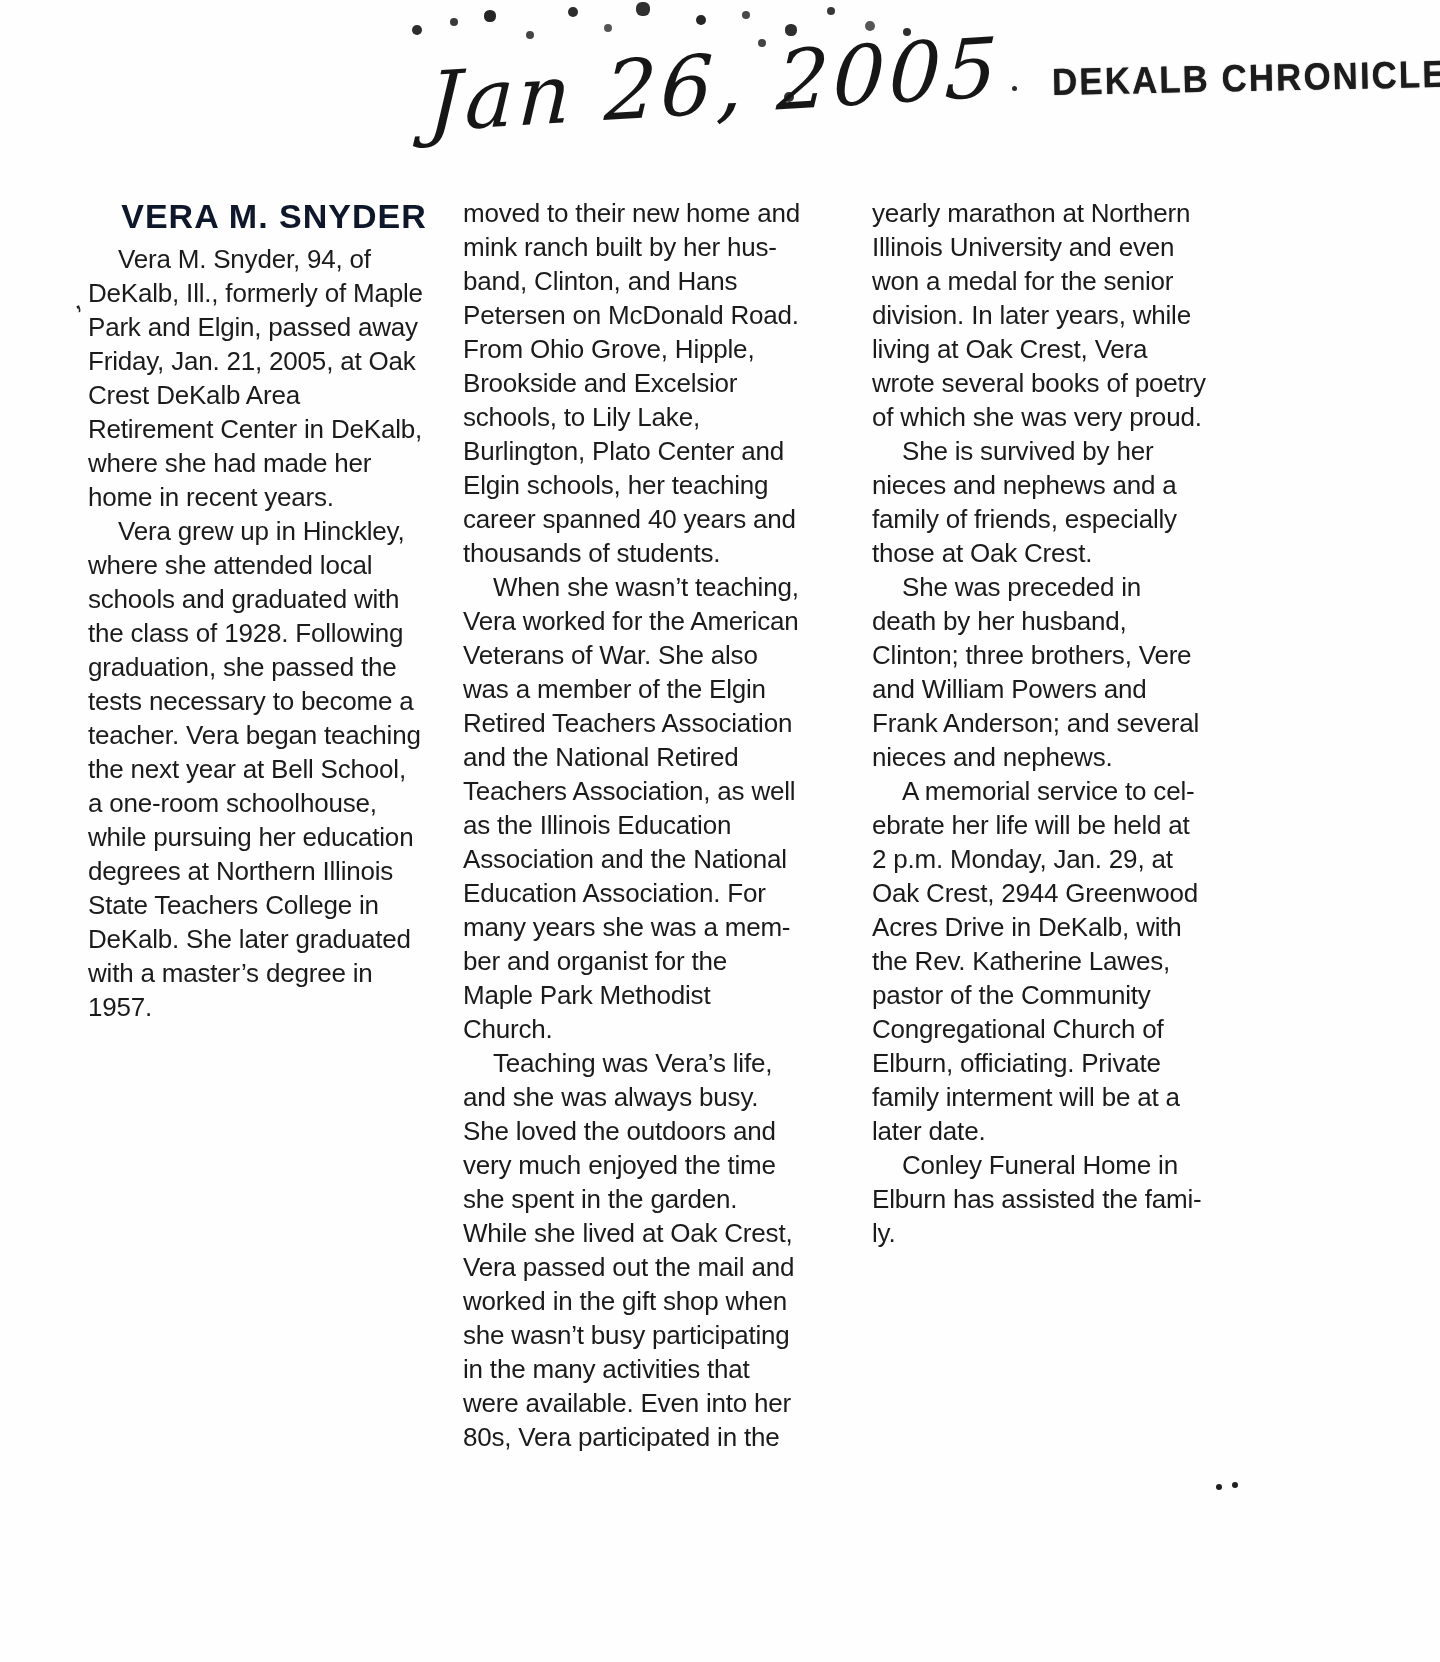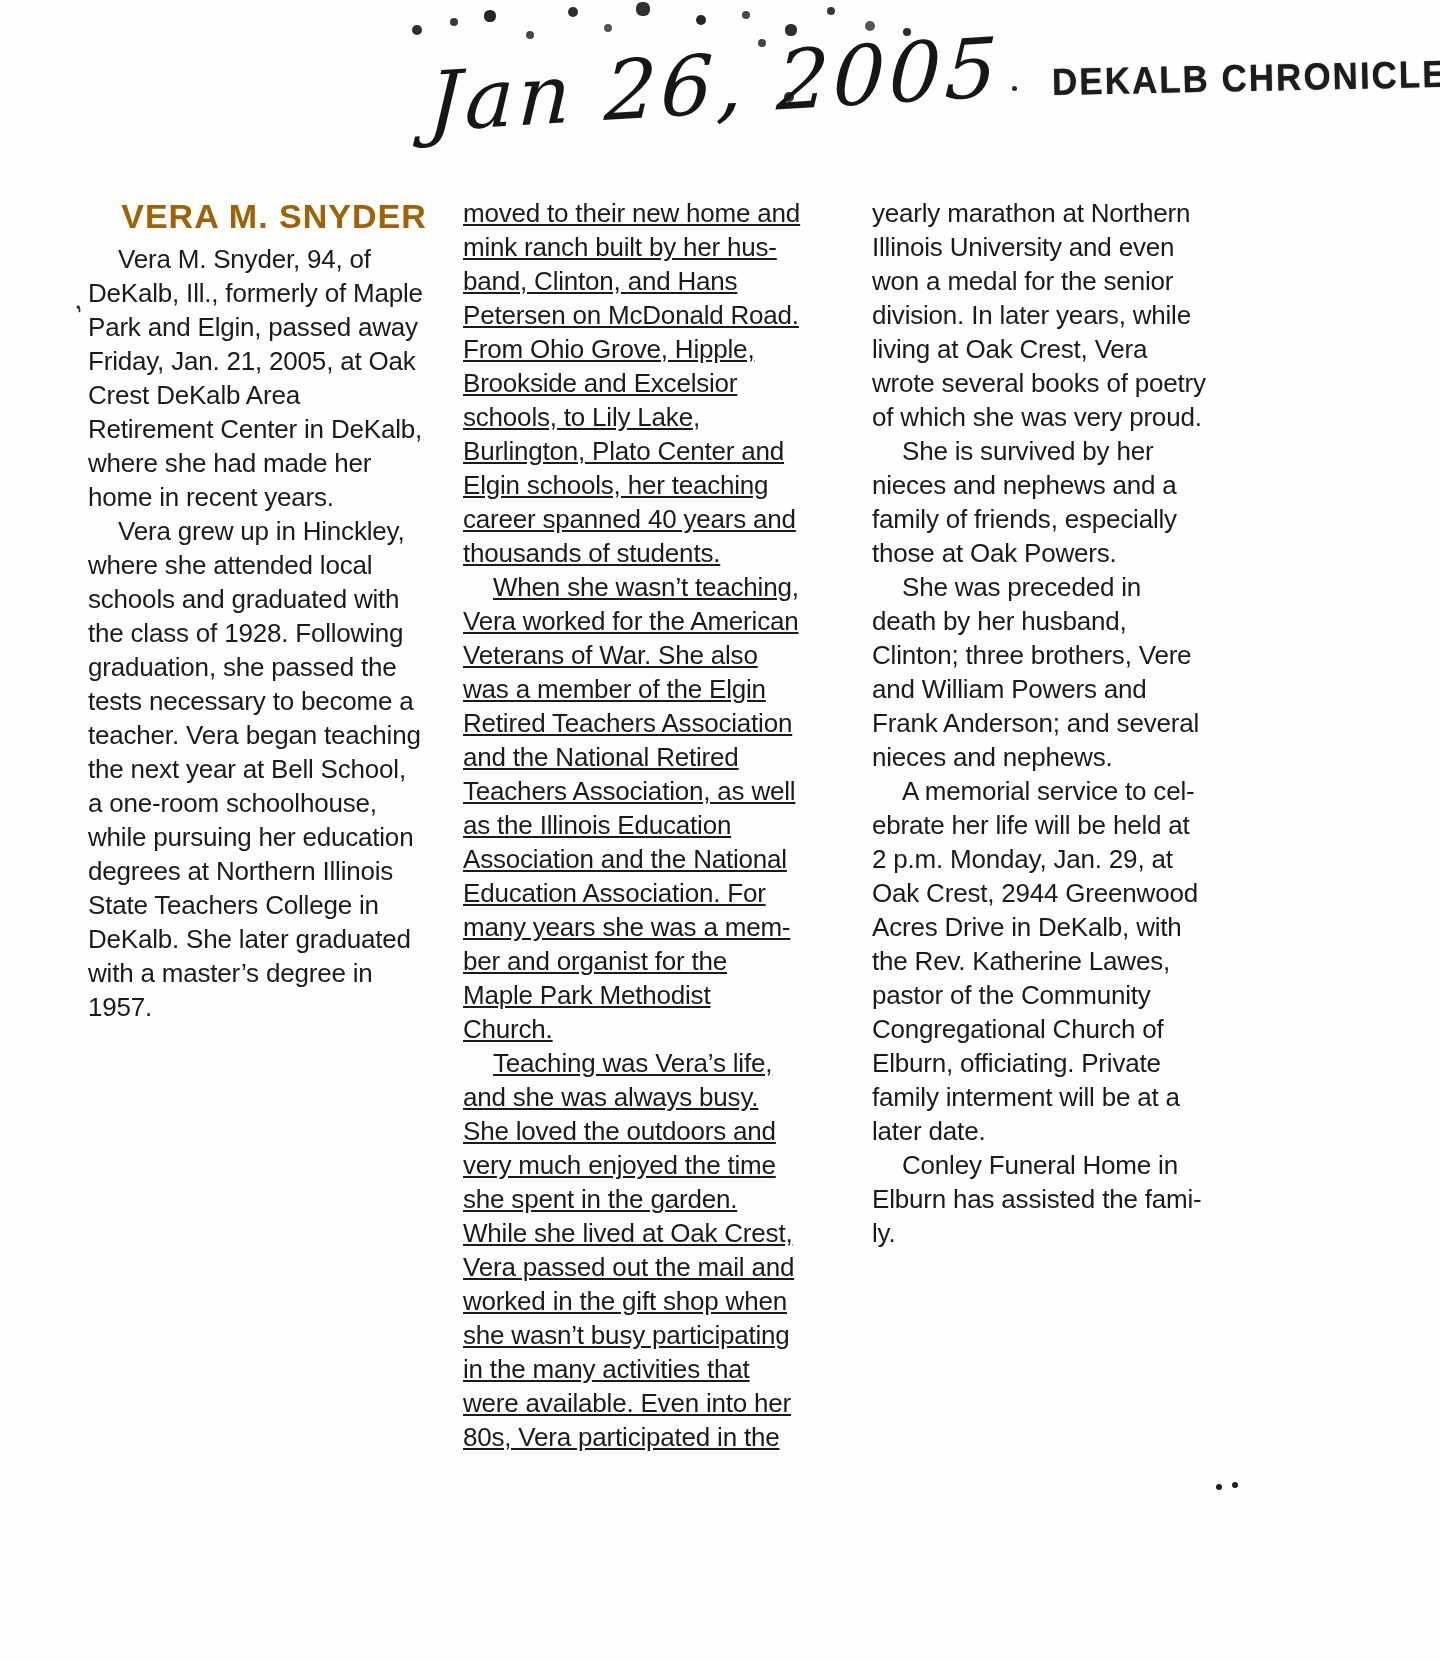--- a/index.html
+++ b/index.html
@@ -44,27 +44,27 @@
   }
   .stamp-dot{position:absolute;left:1012px;top:86px;width:5px;height:5px;background:#2a2a2a;border-radius:50%;}
 
   
   .col{
     position:absolute;top:196px;
     font-size:26px;line-height:34px;color:#1b1b1b;
     letter-spacing:-0.2px;
   }
   .col1{left:88px;width:372px;}
-  .col2{left:463px;width:385px;text-decoration:underline;}
+  .col2{left:463px;width:385px;}
   .col3{left:872px;width:385px;}
 
   .title{
     margin:0 0 6px 0;
     font-size:34px;font-weight:bold;letter-spacing:1px;
-    text-align:center;color:#a16207;line-height:40px;
+    text-align:center;color:#0f172a;line-height:40px;
   }
   .para{margin:0;white-space:pre;}
   .para.indent{text-indent:30px;}
   .para.cont{text-indent:0;}
 </style>
 </head>
 <body>
 
 <div class="page">
 
@@ -147,21 +147,21 @@
     <p class="para cont">yearly marathon at Northern
 Illinois University and even
 won a medal for the senior
 division. In later years, while
 living at Oak Crest, Vera
 wrote several books of poetry
 of which she was very proud.</p>
     <p class="para indent">She is survived by her
 nieces and nephews and a
 family of friends, especially
-those at Oak Powers.</p>
+those at Oak Crest.</p>
     <p class="para indent">She was preceded in
 death by her husband,
 Clinton; three brothers, Vere
 and William Powers and
 Frank Anderson; and several
 nieces and nephews.</p>
     <p class="para indent">A memorial service to cel-
 ebrate her life will be held at
 2 p.m. Monday, Jan. 29, at
 Oak Crest, 2944 Greenwood

